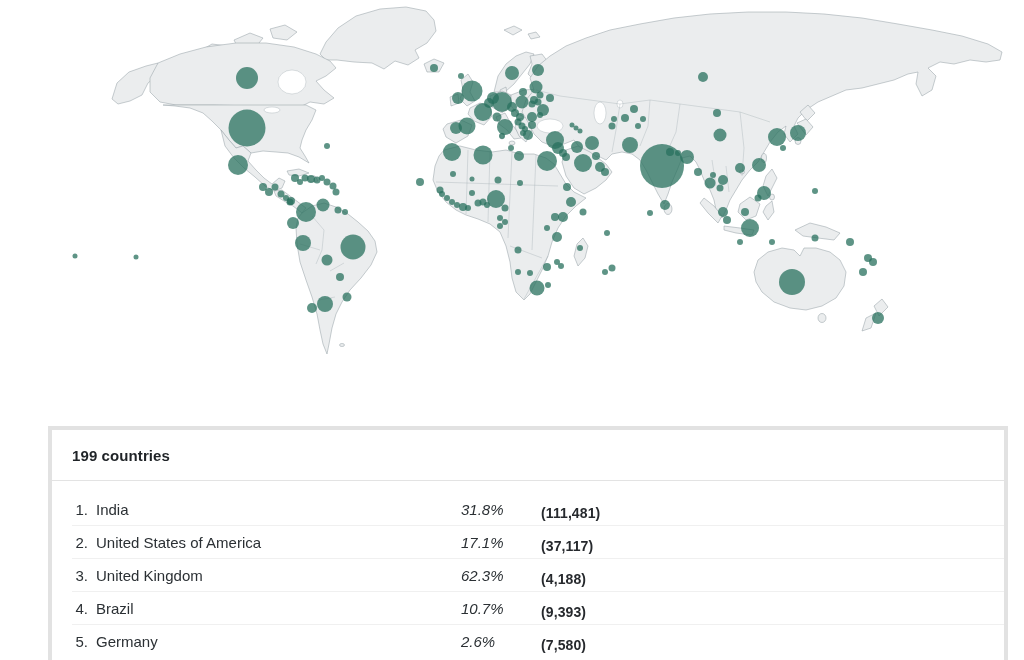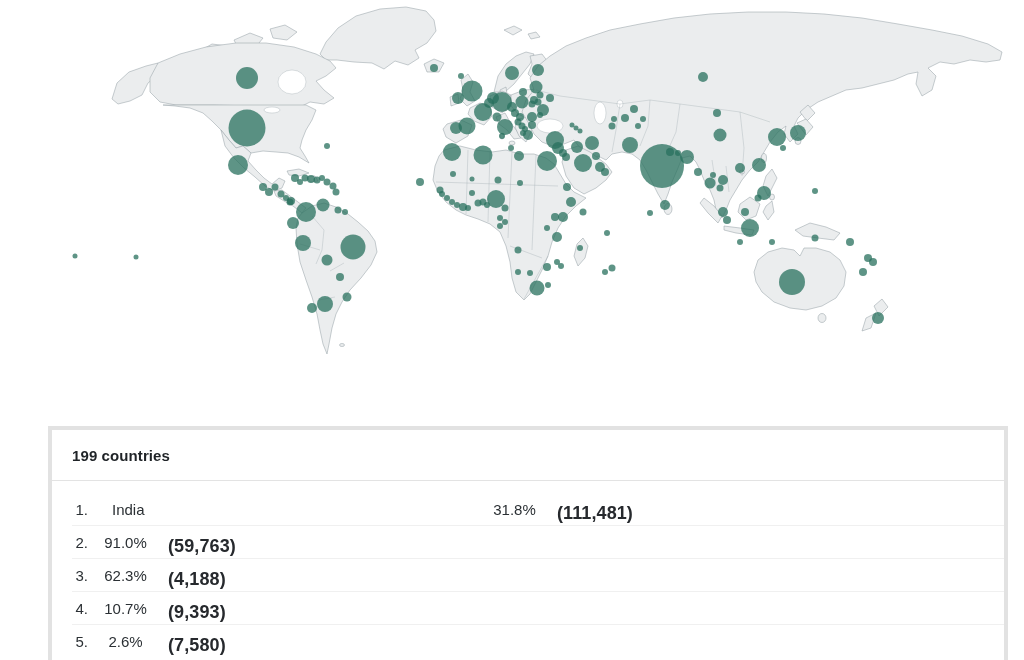--- a/index.html
+++ b/index.html
@@ -45,23 +45,23 @@
     font-size:15px;font-weight:bold;color:#1f2327;letter-spacing:.1px;
   }
   .rows{padding-top:12px;}
   .row{
     display:flex;align-items:center;height:32px;
     margin-left:20px;padding-right:20px;
     font-size:15px;color:#2b3034;
   }
   .row + .row{border-top:1px solid #f0f0f0;}
   .rank{flex:0 0 16px;text-align:right;}
-  .name{flex:0 0 365px;margin-left:24px;white-space:nowrap;overflow:hidden;}
-  .pct{flex:0 0 75px;text-align:center;}
-  .count{margin-left:5px;font-weight:bold;font-size:18px;letter-spacing:.1px;color:#26292d;margin-top:8px;}
+  .name{flex:0 0 365px;margin-left:8px;white-space:nowrap;overflow:hidden;}
+  .pct{flex:0 0 75px;text-align:left;font-style:italic;}
+  .count{margin-left:5px;font-weight:bold;font-size:14px;letter-spacing:.1px;color:#26292d;margin-top:8px;}
 </style>
 </head>
 <body>
 
 <div class="map-wrap">
 <svg width="1024" height="392" viewBox="0 0 1024 392" xmlns="http://www.w3.org/2000/svg">
   <g class="land">
 
     <path d="M320,54 L326,42 L338,28 L356,16 L380,9 L406,7 L426,11 L434,20 L436,31 L427,43 L415,50 L419,58 L408,65 L395,61 L384,69 L372,63 L354,62 L337,60 L326,60 Z"></path>
     <path d="M198,52 L212,44 L228,46 L221,56 L205,58 Z"></path>
@@ -319,35 +319,39 @@
   <div class="rows" id="rows">
   <div class="row">
     <span class="rank">1.</span>
     <span class="name">India</span>
     <span class="pct">31.8%</span>
     <span class="count">(111,481)</span>
   </div>
 
   <div class="row">
     <span class="rank">2.</span>
-    <span class="pct">91.0%</span>
-    <span class="count">(59,763)</span>
+    <span class="name">United States of America</span>
+    <span class="pct">17.1%</span>
+    <span class="count">(37,117)</span>
   </div>
 
   <div class="row">
     <span class="rank">3.</span>
+    <span class="name">United Kingdom</span>
     <span class="pct">62.3%</span>
     <span class="count">(4,188)</span>
   </div>
 
   <div class="row">
     <span class="rank">4.</span>
+    <span class="name">Brazil</span>
     <span class="pct">10.7%</span>
     <span class="count">(9,393)</span>
   </div>
 
   <div class="row">
     <span class="rank">5.</span>
+    <span class="name">Germany</span>
     <span class="pct">2.6%</span>
     <span class="count">(7,580)</span>
   </div>
 </div>
 </div>
 
 </body></html>

